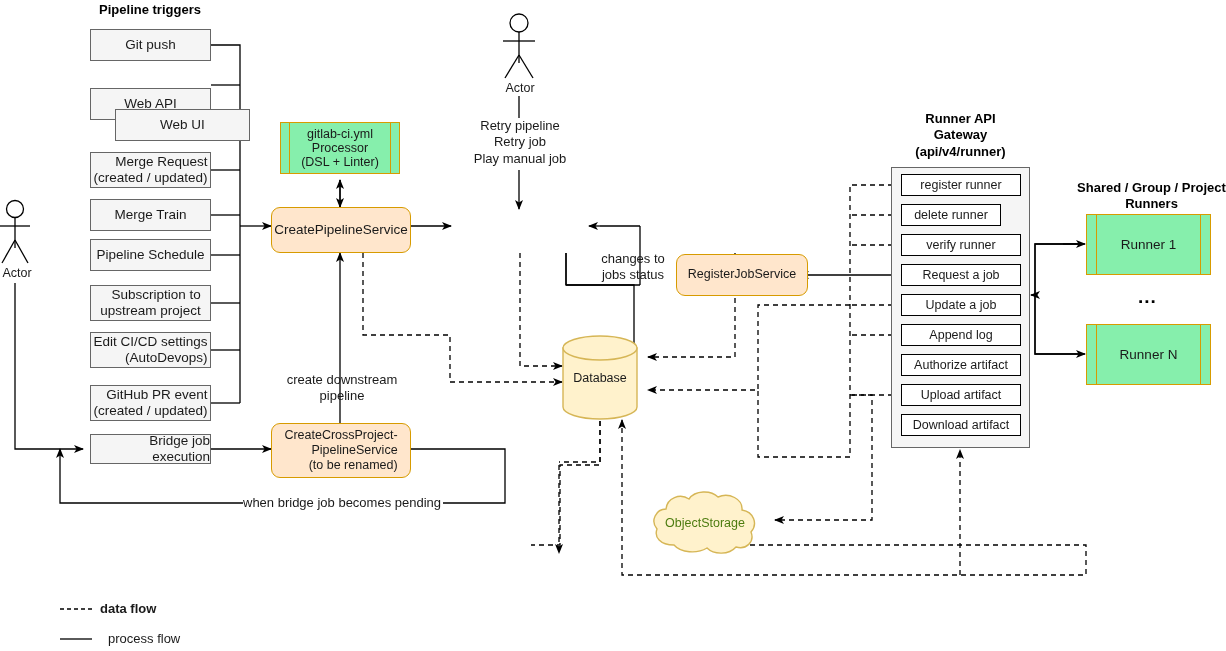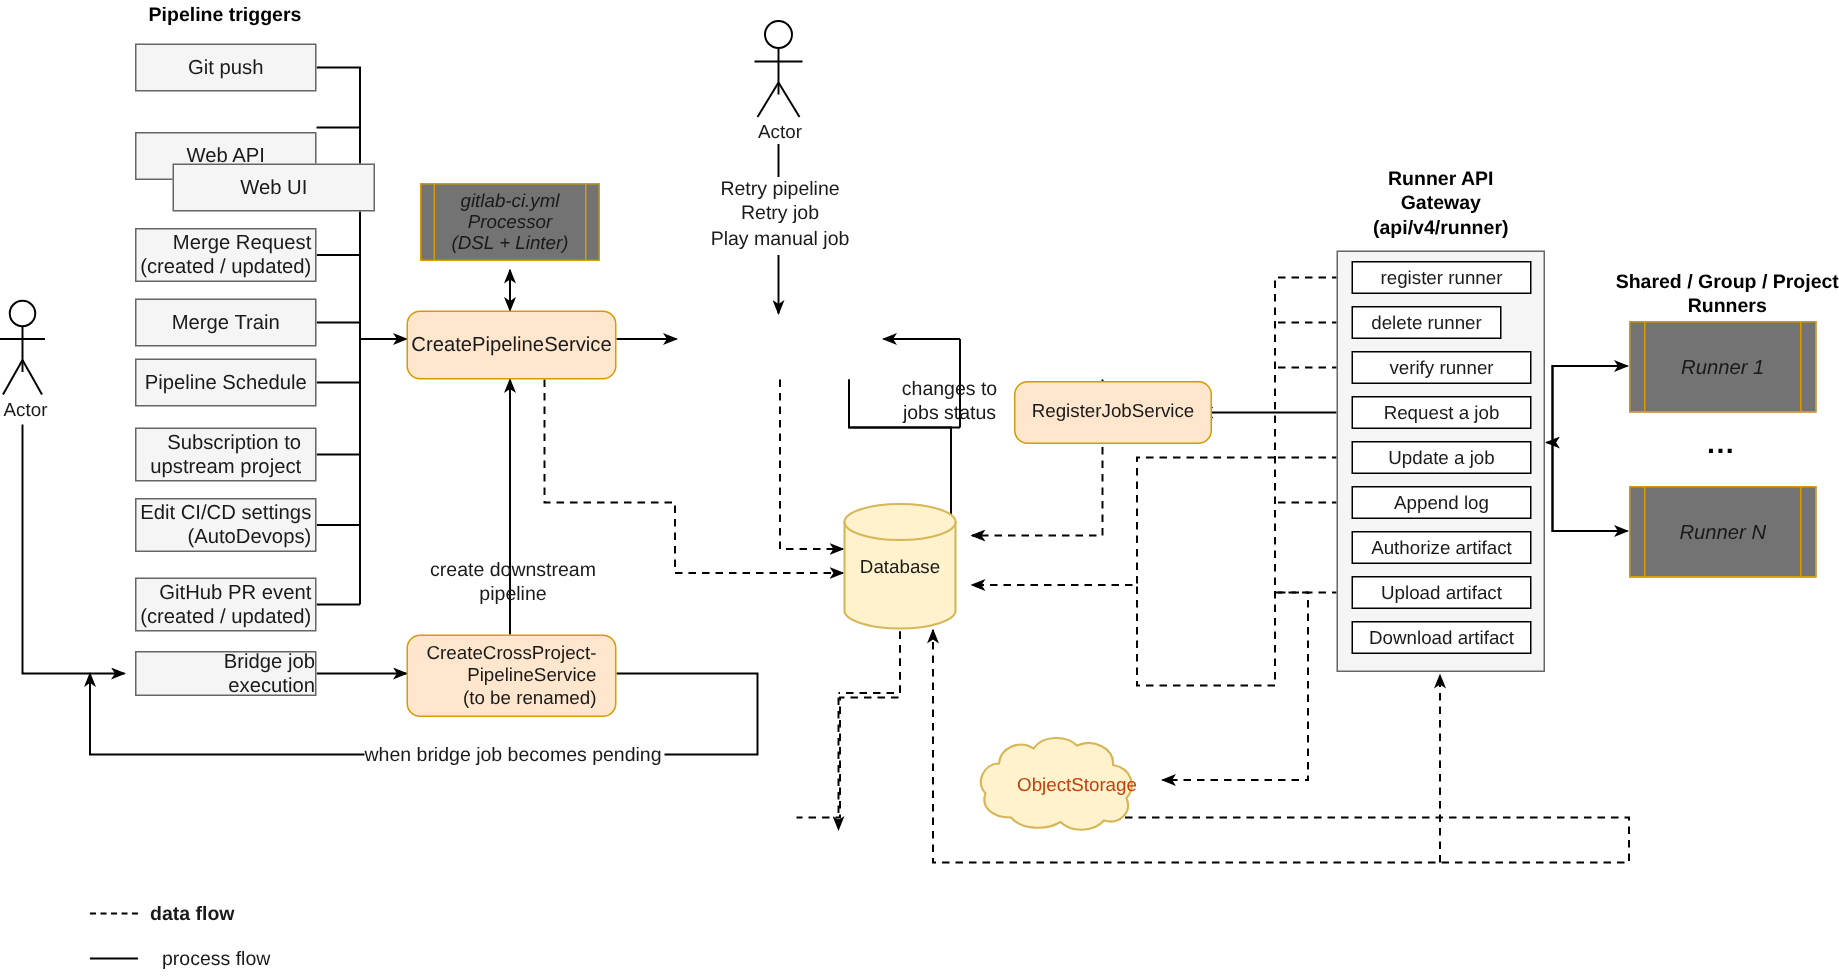--- a/index.html
+++ b/index.html
@@ -12,22 +12,22 @@
         justify-content:center;text-align:right;line-height:1.22;}
 
   
   .trig{background:#f5f5f5;border:1px solid #666666;color:#1a1a1a;font-size:13.5px;}
 
   
   .svc{background:#ffe6cc;border:1px solid #d79b00;color:#1a1a1a;font-size:13.5px;
        border-radius:9px;}
 
   
-  .proc{background:#737373;border:1px solid #d79b00;color:#1a1a1a;font-size:13.5px;
-        position:absolute;box-sizing:border-box;font-style:italic;}
+  .proc{background:#86efac;border:1px solid #d79b00;color:#1a1a1a;font-size:13.5px;
+        position:absolute;box-sizing:border-box;}
   .proc .pbar{position:absolute;top:-1px;bottom:-1px;width:1px;background:#d79b00;}
 
   
   .panel{position:absolute;background:#f5f5f5;border:1.5px solid #666666;box-sizing:border-box;}
   .apibox{position:absolute;background:#ffffff;border:1px solid #000000;box-sizing:border-box;
           display:flex;align-items:center;justify-content:center;font-size:12.5px;color:#1a1a1a;}
 
   .ttl{position:absolute;font-weight:bold;font-size:13px;color:#000;text-align:center;
        line-height:1.25;}
   .lbl{position:absolute;font-size:13px;color:#1a1a1a;text-align:center;line-height:1.25;}
@@ -218,22 +218,22 @@
     </div>
   </div>
 
 
   <div style="position:absolute;left:650px;top:490px;width:110px;height:65px;">
     <svg width="110" height="65" viewBox="0 0 110 65">
       <path d="M24,55 C10,55 4,47 7,39 C0,31 6,19 16,19 C17,8 30,3 39,9
                C45,0 61,0 68,7 C79,2 93,9 92,20 C104,22 108,34 101,42
                C105,52 96,60 86,57 C79,65 64,65 57,58 C47,64 31,63 24,55 Z" fill="#fff2cc" stroke="#d6b656" stroke-width="1.4"></path>
     </svg>
-    <div style="position:absolute;left:13px;top:0;width:110px;height:65px;display:flex;
-                align-items:center;justify-content:center;font-size:12.5px;color:#c2410c;">
+    <div style="position:absolute;left:0;top:0;width:110px;height:65px;display:flex;
+                align-items:center;justify-content:center;font-size:12.5px;color:#4d7c0f;">
       <span>ObjectStorage</span>
     </div>
   </div>
 
   <div class="ttl" style="left:893px;top:111px;width:135px;white-space:pre-line;">Runner API
 Gateway
 (api/v4/runner)</div>
 
   <div class="panel" style="left:891px;top:167px;width:139px;height:281px;"></div>
 

